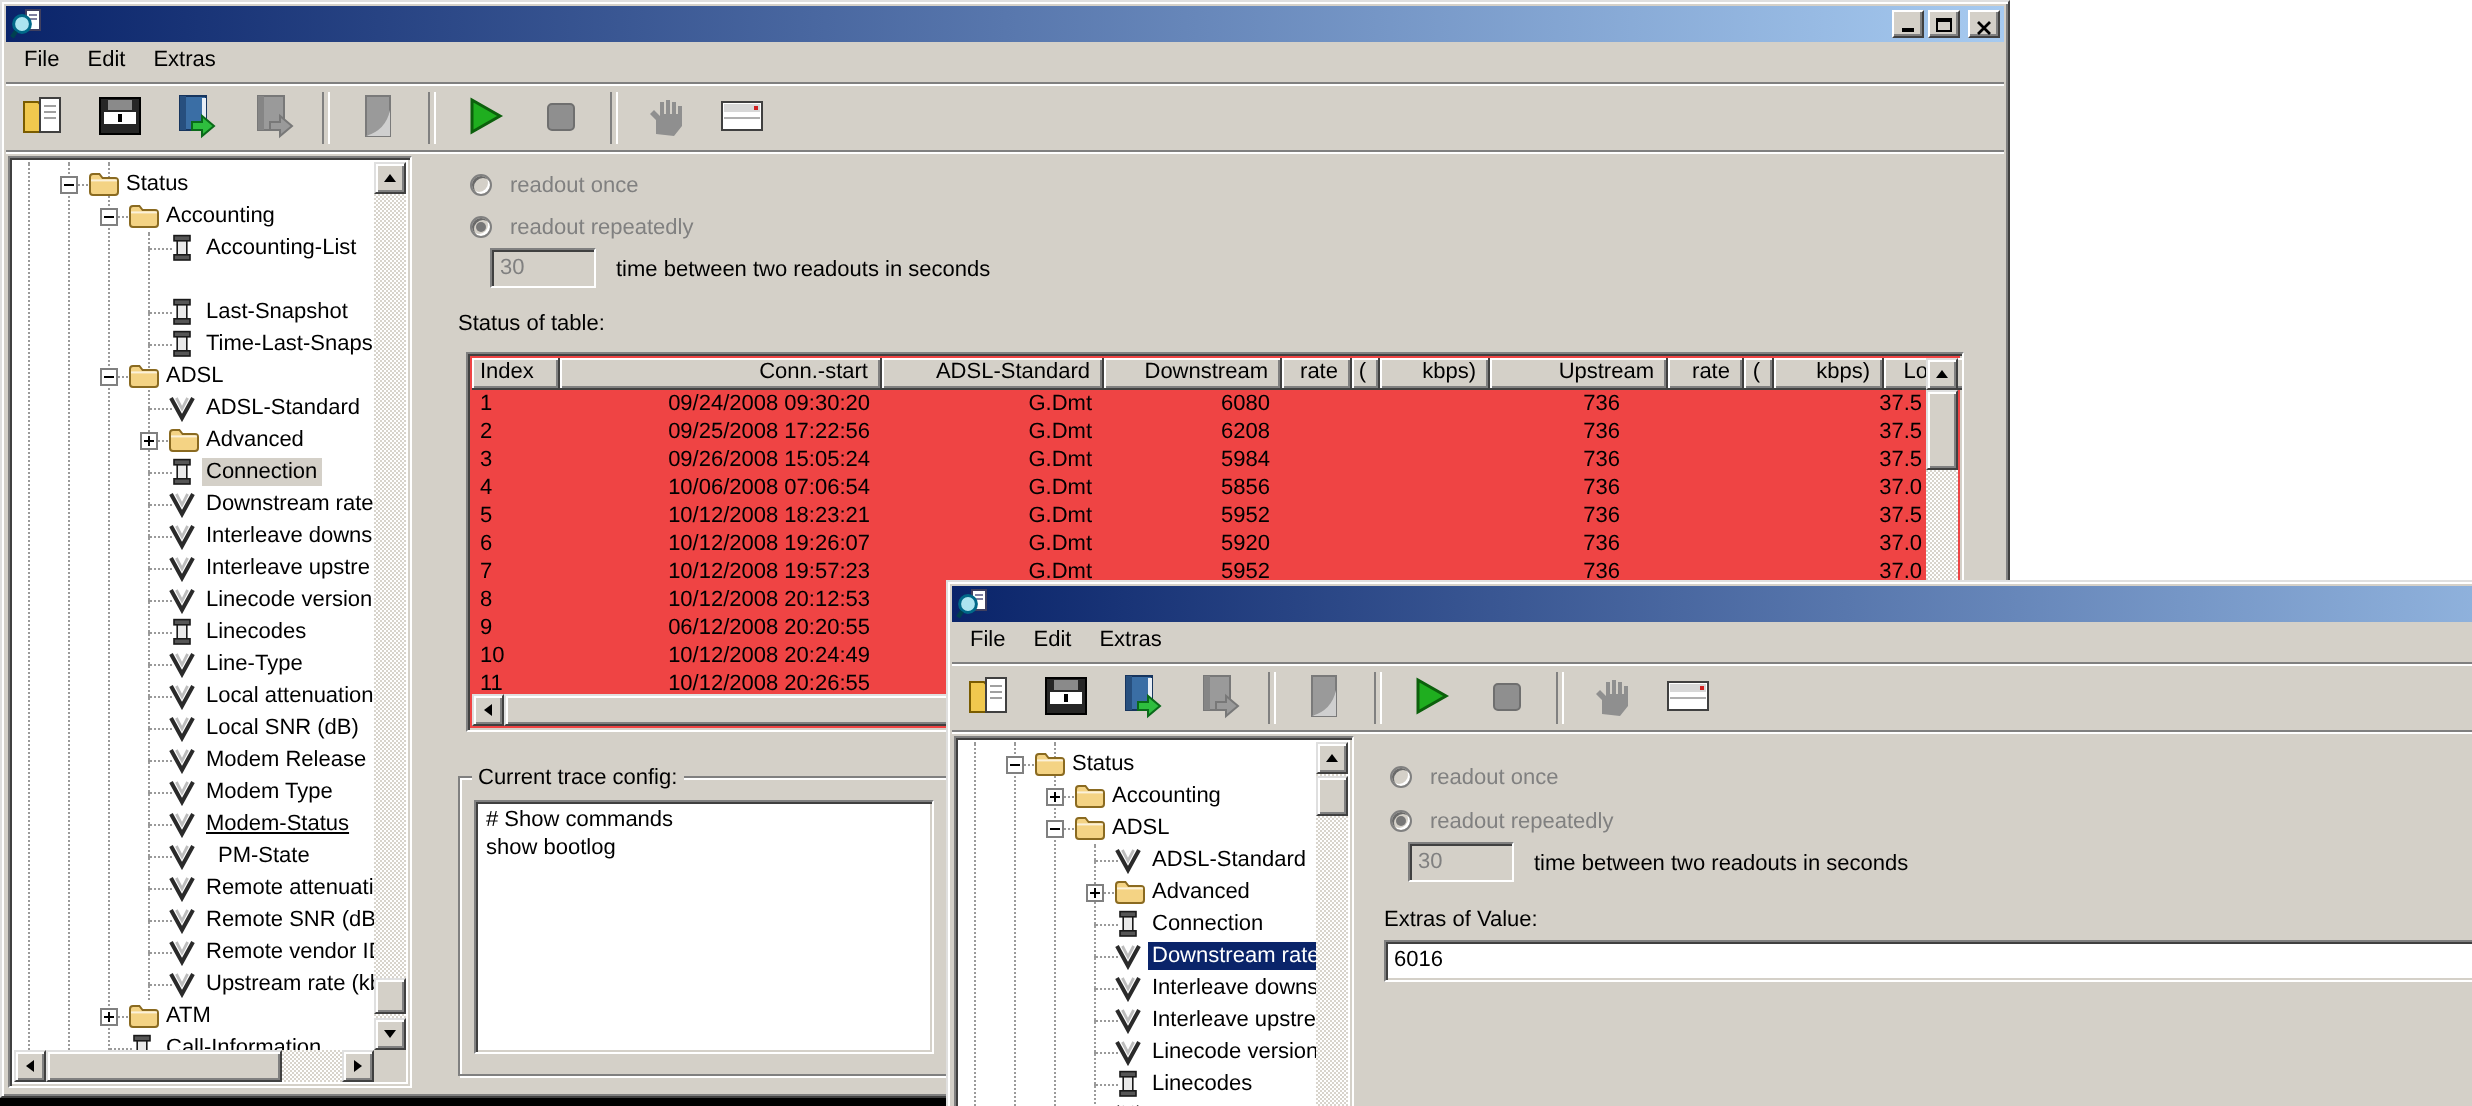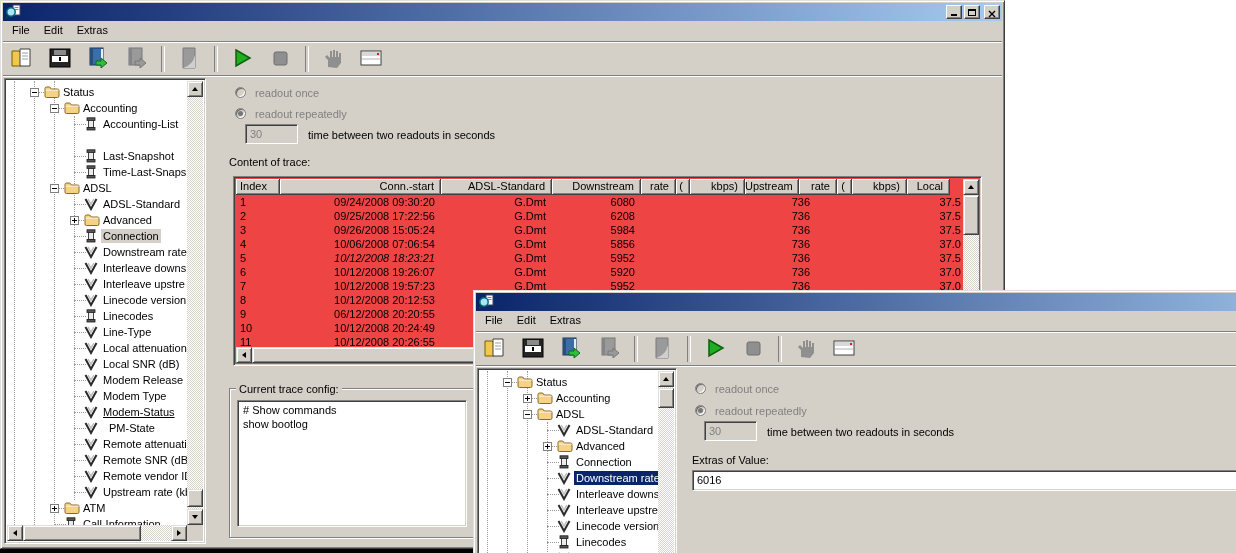--- a/index.html
+++ b/index.html
@@ -446,32 +446,32 @@
     </div>
 
     <div class="radio" style="left:232px;top:10px;"></div>
     <span class="gray-label" style="left:252px;top:9px;">readout once</span>
     <div class="radio" style="left:232px;top:31px;">
         <div class="dot"></div>
       </div>
     <span class="gray-label" style="left:252px;top:30px;">readout repeatedly</span>
     <div class="field disabled" style="left:242px;top:47px;width:53px;height:20px;">30</div>
     <span class="blk-label" style="left:305px;top:51px;">time between two readouts in seconds</span>
-    <span class="blk-label" style="left:226px;top:78px;">Content of trace:</span>
+    <span class="blk-label" style="left:226px;top:78px;">Status of table:</span>
 
     <div class="datatable sunken" style="left:230px;top:99px;width:749px;height:190px;">
       <div class="thead" id="thead-back">
           <div class="th al" style="width: 44px;">Index</div>
           <div class="th ar" style="width: 161px;">Conn.-start</div>
           <div class="th ar" style="width: 111px;">ADSL-Standard</div>
           <div class="th ar" style="width: 89px;">Downstream</div>
           <div class="th ar" style="width: 35px;">rate</div>
           <div class="th ar" style="width: 14px;">(</div>
           <div class="th ar" style="width: 55px;">kbps)</div>
-          <div class="th ar" style="width: 54px;">Upstream</div>
+          <div class="th ar" style="width: 89px;">Upstream</div>
           <div class="th ar" style="width: 38px;">rate</div>
           <div class="th ar" style="width: 15px;">(</div>
           <div class="th ar" style="width: 55px;">kbps)</div>
           <div class="th ar" style="width: 43px;">Local</div>
         </div>
       <div class="tbody" id="tbody-back">
           <div class="dr">
             <div class="dc al" style="width: 44px;">1</div>
             <div class="dc ar" style="width: 161px;">09/24/2008 09:30:20</div>
             <div class="dc ar" style="width: 111px;">G.Dmt</div>
@@ -522,21 +522,21 @@
             <div class="dc ar" style="width: 14px;"></div>
             <div class="dc ar" style="width: 55px;"></div>
             <div class="dc ar" style="width: 71px;">736</div>
             <div class="dc ar" style="width: 38px;"></div>
             <div class="dc ar" style="width: 15px;"></div>
             <div class="dc ar" style="width: 55px;"></div>
             <div class="dc ar" style="width: 43px;">37.0</div>
           </div>
           <div class="dr">
             <div class="dc al" style="width: 44px;">5</div>
-            <div class="dc ar" style="width: 161px; font-style: italic;">10/12/2008 18:23:21</div>
+            <div class="dc ar" style="width: 161px;">10/12/2008 18:23:21</div>
             <div class="dc ar" style="width: 111px;">G.Dmt</div>
             <div class="dc ar" style="width: 89px;">5952</div>
             <div class="dc ar" style="width: 35px;"></div>
             <div class="dc ar" style="width: 14px;"></div>
             <div class="dc ar" style="width: 55px;"></div>
             <div class="dc ar" style="width: 71px;">736</div>
             <div class="dc ar" style="width: 38px;"></div>
             <div class="dc ar" style="width: 15px;"></div>
             <div class="dc ar" style="width: 55px;"></div>
             <div class="dc ar" style="width: 43px;">37.5</div>

